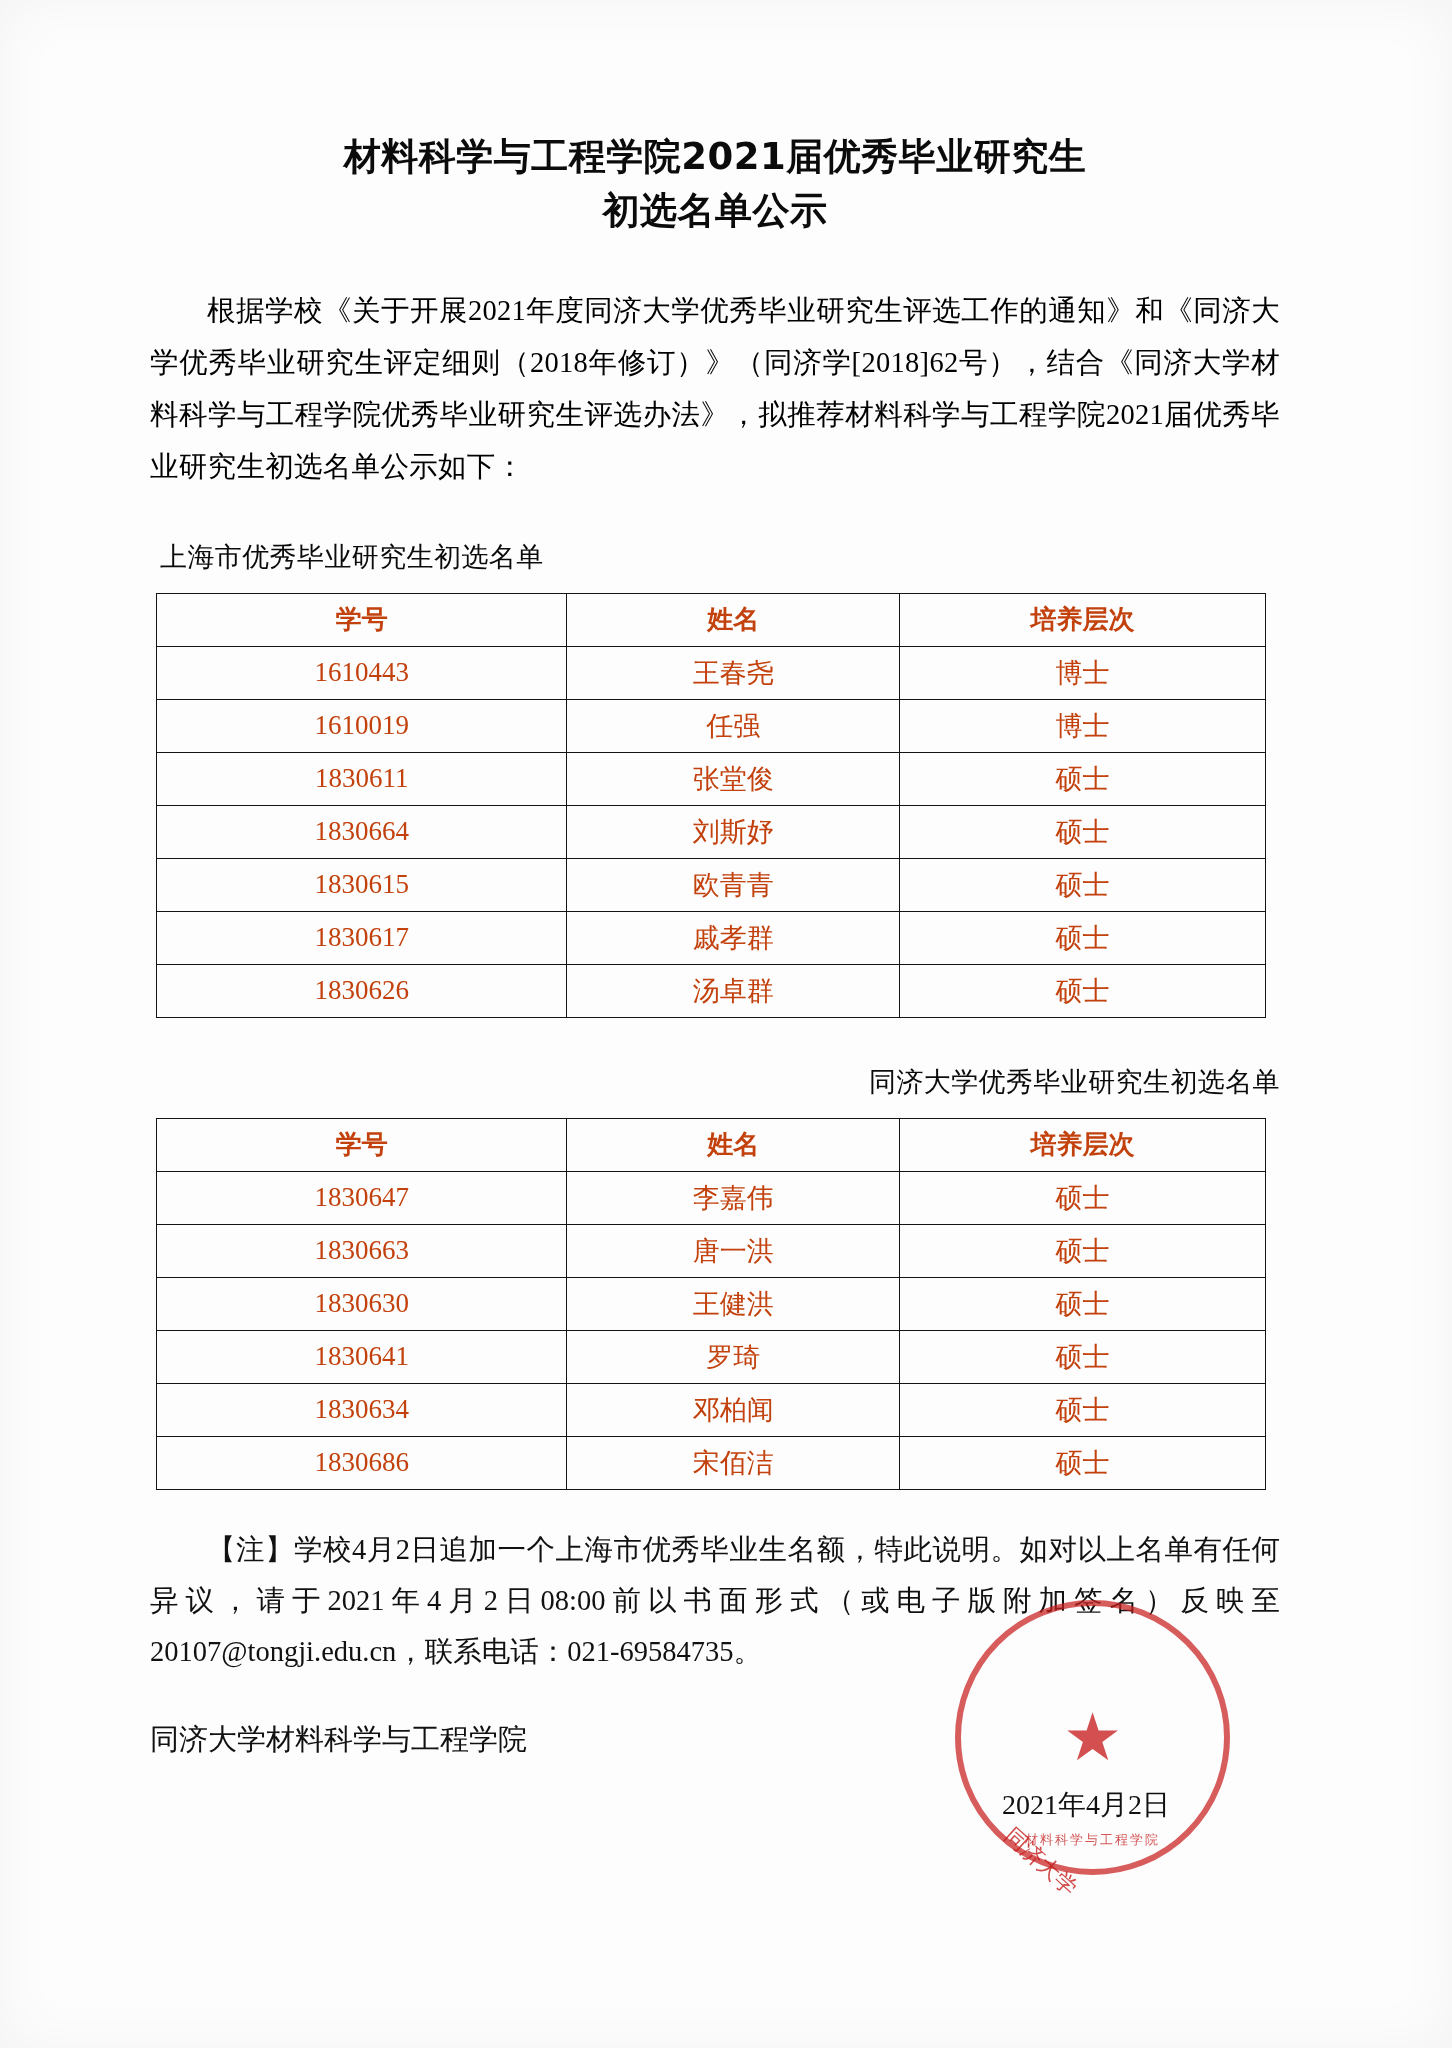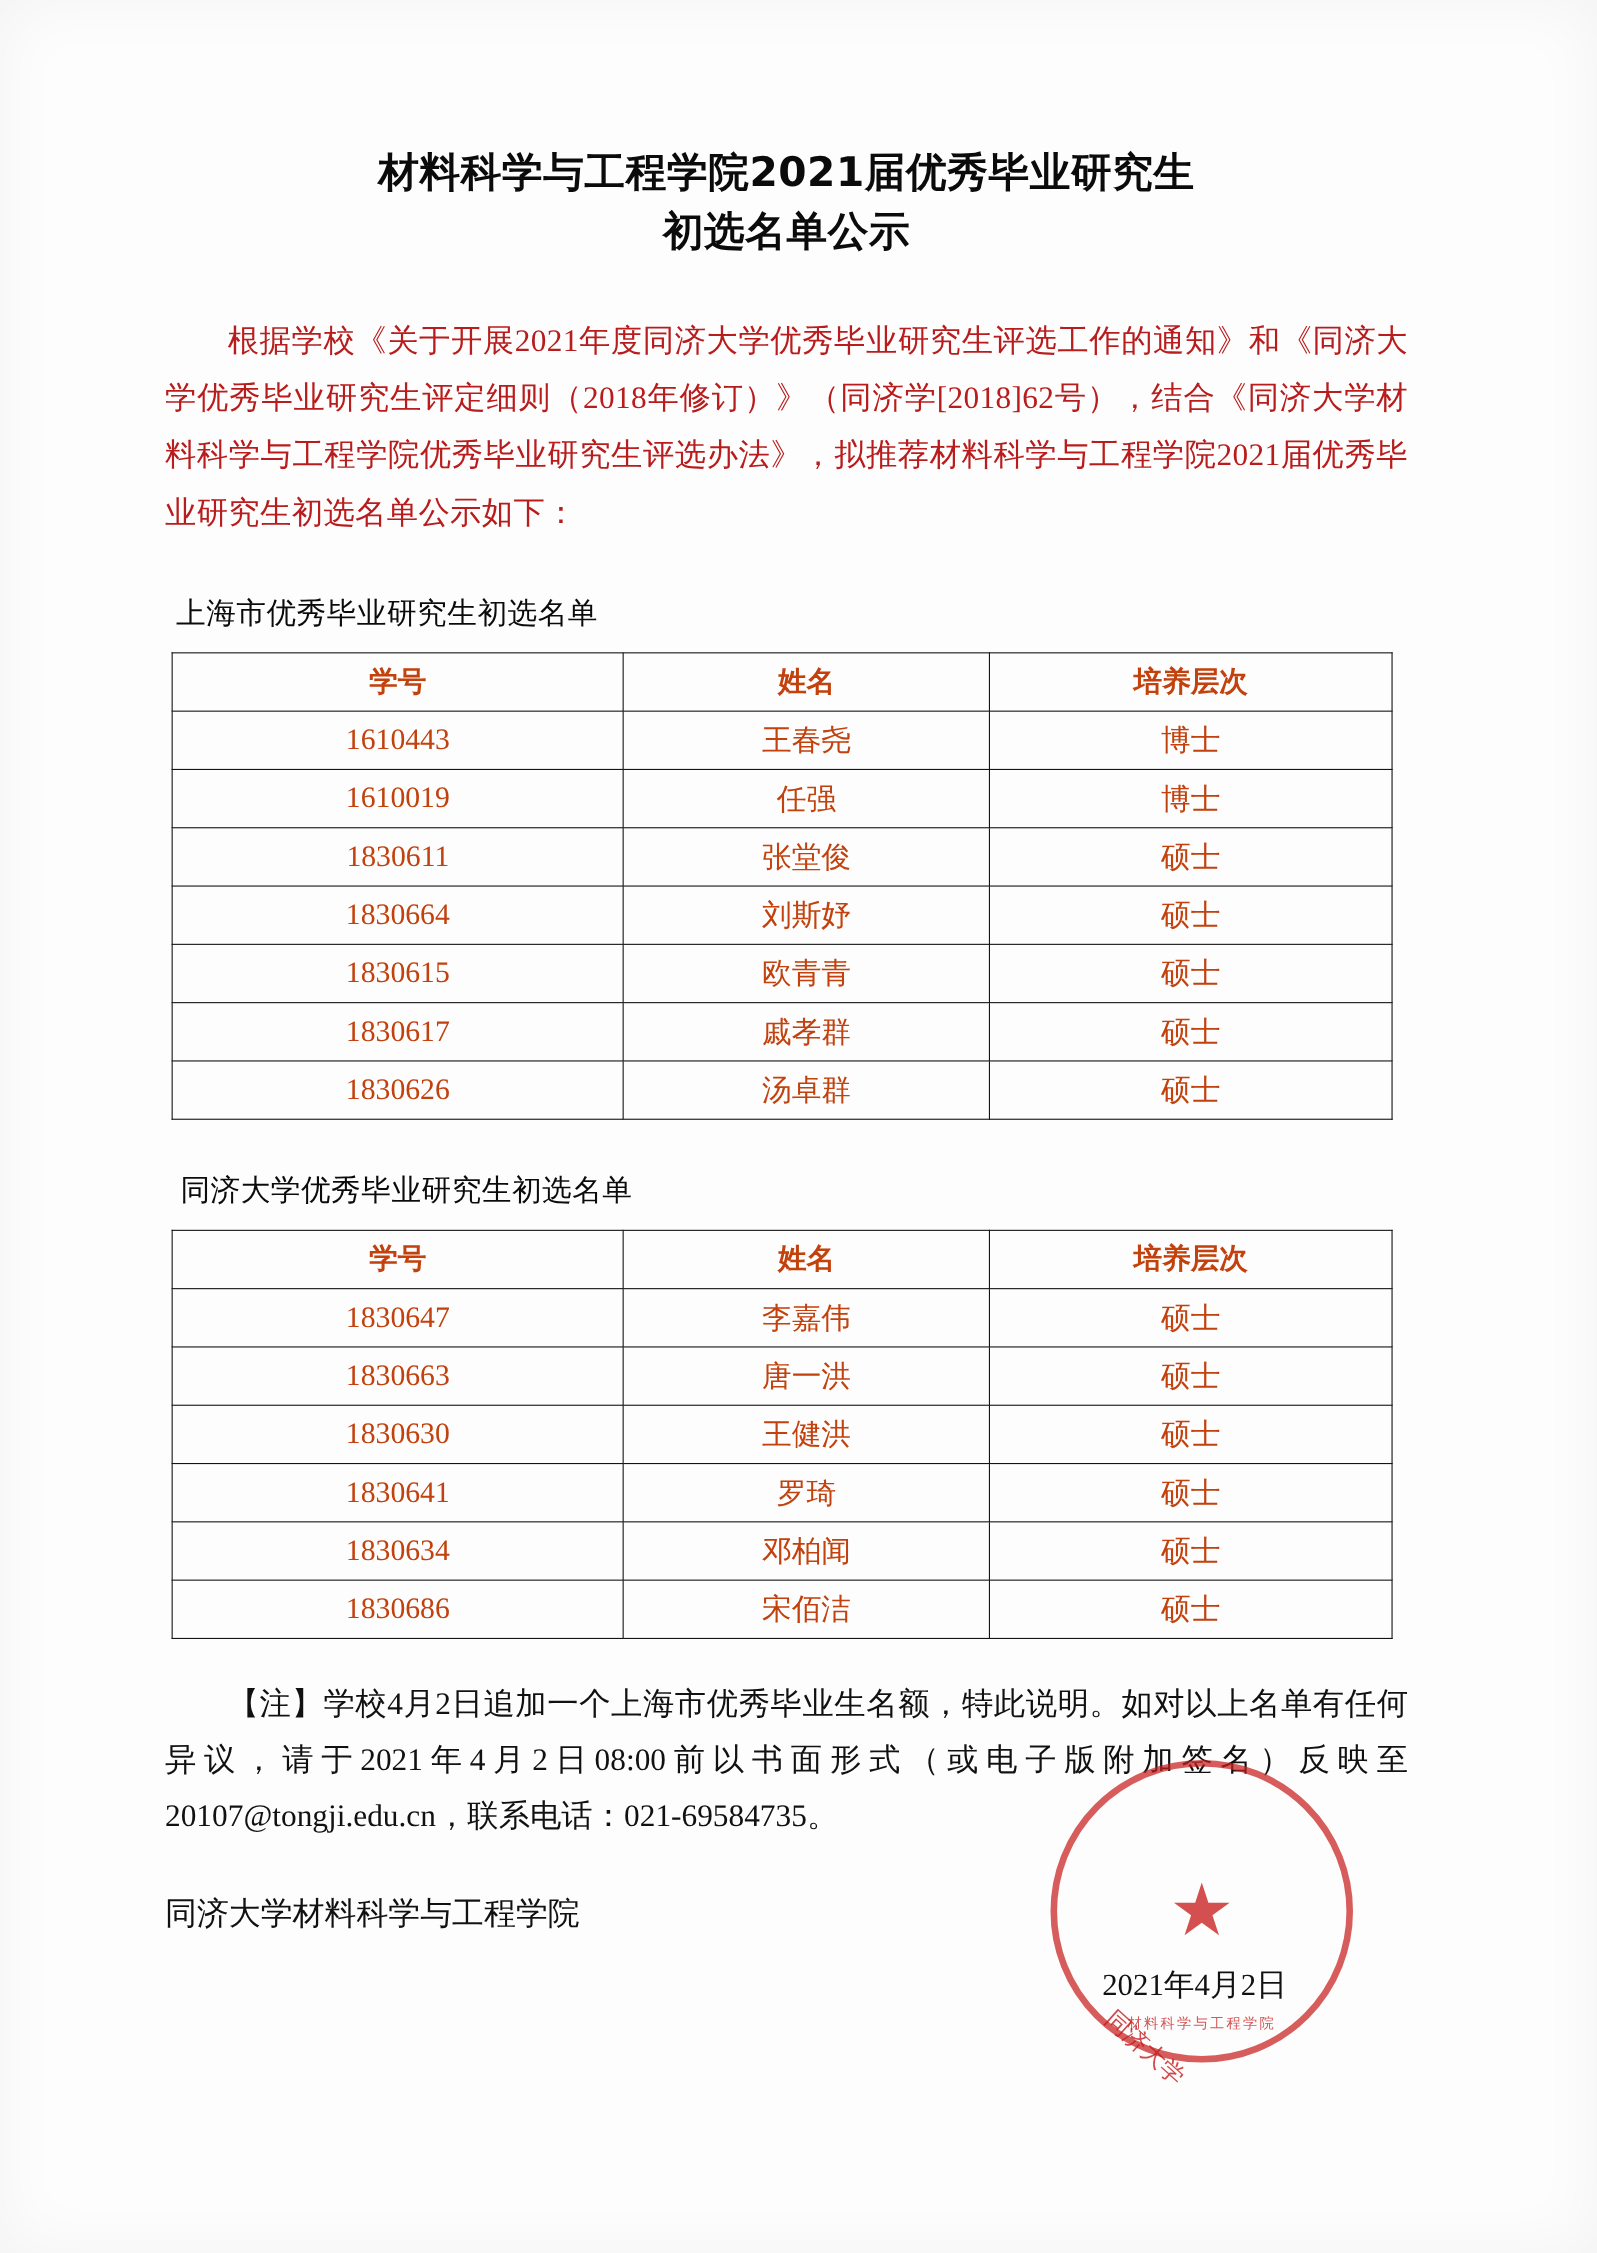--- a/index.html
+++ b/index.html
@@ -41,34 +41,35 @@
   }
   .doc-title .line2 {
     display: block;
   }
   .para {
     margin-top: 48px;
     font-size: 28.5px;
     line-height: 1.82;
     text-align: justify;
     text-indent: 2em;
-    color: #b91c1c;
+    color: #000000;
     letter-spacing: 0.3px;
   }
   .section-head {
     margin-top: 46px;
     margin-left: 10px;
     font-family: "DejaVu Sans", sans-serif;
     font-weight: normal;
     font-size: 27px;
     letter-spacing: 0.4px;
     color: #0b0b0b;
   }
   .section-head.indent {
     margin-left: 14px;
+    text-align: right;
   }
   table.list {
     margin-top: 18px;
     margin-left: 6px;
     border-collapse: collapse;
     width: 1110px;
     table-layout: fixed;
   }
   table.list td, table.list th {
     border: 1.6px solid #141414;

